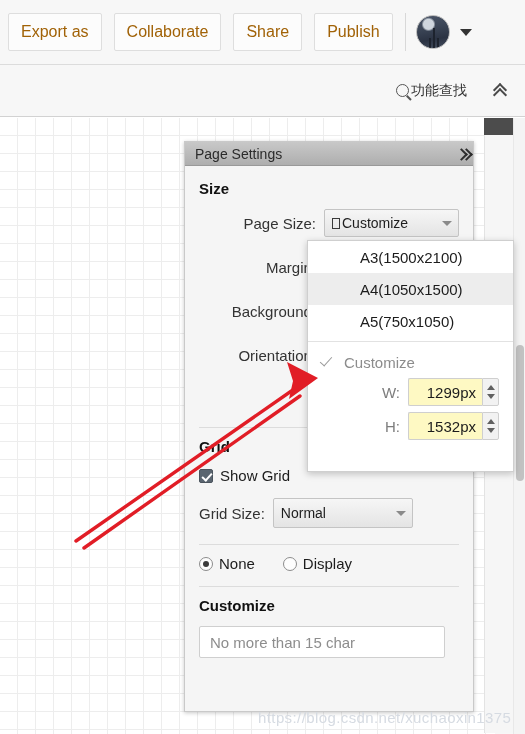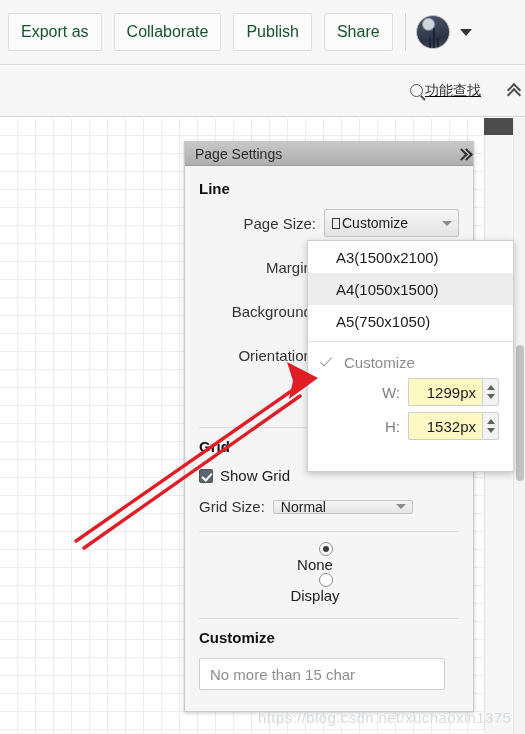--- a/index.html
+++ b/index.html
@@ -23,21 +23,21 @@
     border-bottom: 1px solid #dcdcdc;
     display: flex; align-items: center;
     padding-left: 8px;
   }
   .tb-btn {
     height: 38px;
     background: #fcfcfc;
     border: 1px solid #dedede;
     border-radius: 2px;
     font-size: 16px;
-    color: #14532d;
+    color: #a16207;
     padding: 0 12px;
     margin-right: 12px;
     line-height: 36px;
     white-space: nowrap;
     font-family: "Liberation Sans", sans-serif;
     cursor: pointer;
   }
   .tb-divider {
     width: 1px; height: 38px; background: #d8d8d8; margin: 0 10px 0 0;
   }
@@ -65,21 +65,21 @@
     margin-left: 10px;
     cursor: pointer;
   }
 
   
   .searchrow {
     position: absolute; left: 0; top: 65px; width: 525px; height: 52px;
     background: #f7f7f7;
     border-bottom: 1px solid #d2d2d2;
     display: flex; align-items: center; justify-content: flex-end;
-    text-decoration: underline;
+    padding-right: 14px;
   }
   .search-wrap { display: flex; align-items: center; cursor: pointer; }
   .mag {
     position: relative; width: 13px; height: 13px;
     border: 1.6px solid #555; border-radius: 50%;
     margin-right: 2px;
   }
   .mag::after {
     content:""; position: absolute; right: -4px; bottom: -3px;
     width: 6px; height: 1.6px; background: #555;
@@ -233,21 +233,21 @@
     border: 1px solid #4b545d; border-radius: 2px;
     position: relative; margin-right: 7px; cursor: pointer;
   }
   .checkbox::after {
     content: ""; position: absolute; left: 4px; top: 1px;
     width: 4px; height: 8px; border: solid #fff;
     border-width: 0 2px 2px 0; transform: rotate(42deg);
   }
   .check-label { font-size: 15px; color: #1c1c1c; }
 
-  .radio-row { display: flex; align-items: center; margin-bottom: 14px; flex-direction: column; }
+  .radio-row { display: flex; align-items: center; margin-bottom: 14px; }
   .radio {
     width: 14px; height: 14px; border-radius: 50%;
     border: 1px solid #8c8c8c; background: #fdfdfd;
     position: relative; margin-right: 6px; cursor: pointer;
   }
   .radio.on::after {
     content:""; position: absolute; left: 3px; top: 3px;
     width: 6px; height: 6px; border-radius: 50%; background: #3b3b3b;
   }
   .radio-label { font-size: 15px; color: #1c1c1c; margin-right: 28px; }
@@ -262,21 +262,21 @@
 
   
   .dropdown {
     position: absolute; left: 307px; top: 240px; width: 207px; height: 232px;
     background: #fff; border: 1px solid #cfcfcf;
     box-shadow: 0 2px 7px rgba(0,0,0,.22);
     z-index: 30;
   }
   .dd-item {
     height: 32px; display: flex; align-items: center;
-    padding-left: 28px; font-size: 15px; color: #1c1c1c; cursor: pointer;
+    padding-left: 52px; font-size: 15px; color: #1c1c1c; cursor: pointer;
   }
   .dd-item.sel { background: #ededed; }
   .dd-sep { height: 1px; background: #e2e2e2; margin: 4px 0; }
   .dd-custom {
     height: 32px; display: flex; align-items: center;
     padding-left: 12px; font-size: 15px; color: #8c8c8c; cursor: pointer;
   }
   .tick {
     width: 15px; height: 9px; position: relative; margin-right: 9px;
   }
@@ -322,22 +322,22 @@
   }
 </style>
 </head>
 <body>
 
 <div id="app">
 
   <div class="topbar">
     <button class="tb-btn">Export as</button>
     <button class="tb-btn">Collaborate</button>
+    <button class="tb-btn">Share</button>
     <button class="tb-btn">Publish</button>
-    <button class="tb-btn">Share</button>
     <div class="tb-divider"></div>
     <div class="avatar"></div>
     <div class="caret-down"></div>
   </div>
 
   <div class="searchrow">
     <div class="search-wrap">
       <span class="mag"></span>
       <span class="search-text">功能查找</span>
     </div>
@@ -375,21 +375,21 @@
   </div>
 
   <div class="panel">
     <div class="panel-header">
       <span class="panel-title">Page Settings</span>
       <span class="dbl-chev-right"></span>
     </div>
 
     <div class="panel-body">
 
-      <div class="section-title">Line</div>
+      <div class="section-title">Size</div>
 
       <div class="row">
         <span class="row-label">Page Size:</span>
         <div class="select">
           <span><i class="tofu"></i><span>Customize</span></span>
           <span class="arr"></span>
         </div>
       </div>
 
       <div class="row">
@@ -412,21 +412,21 @@
 
       <div class="section-title">Grid</div>
 
       <div class="check-row">
         <span class="checkbox"></span>
         <span class="check-label">Show Grid</span>
       </div>
 
       <div style="display:flex;align-items:center;margin-bottom:16px;">
         <span class="row-label">Grid Size:</span>
-        <div class="select" style="width:140px;height:14px;gap:8px;">
+        <div class="select" style="width:140px;height:30px;gap:8px;">
           <span>Normal</span>
           <span class="arr"></span>
         </div>
       </div>
 
       <div class="divider"></div>
 
 
       <div class="radio-row">
         <span class="radio on"></span>

